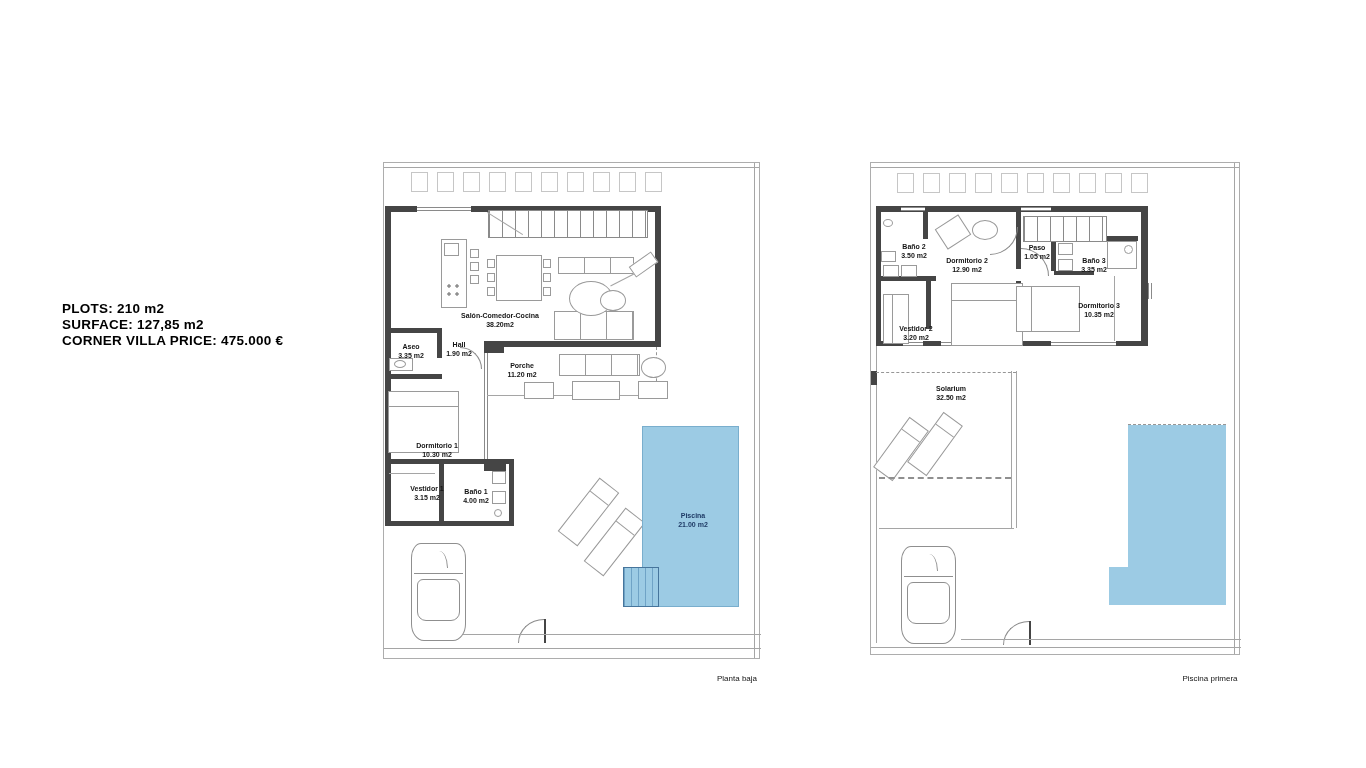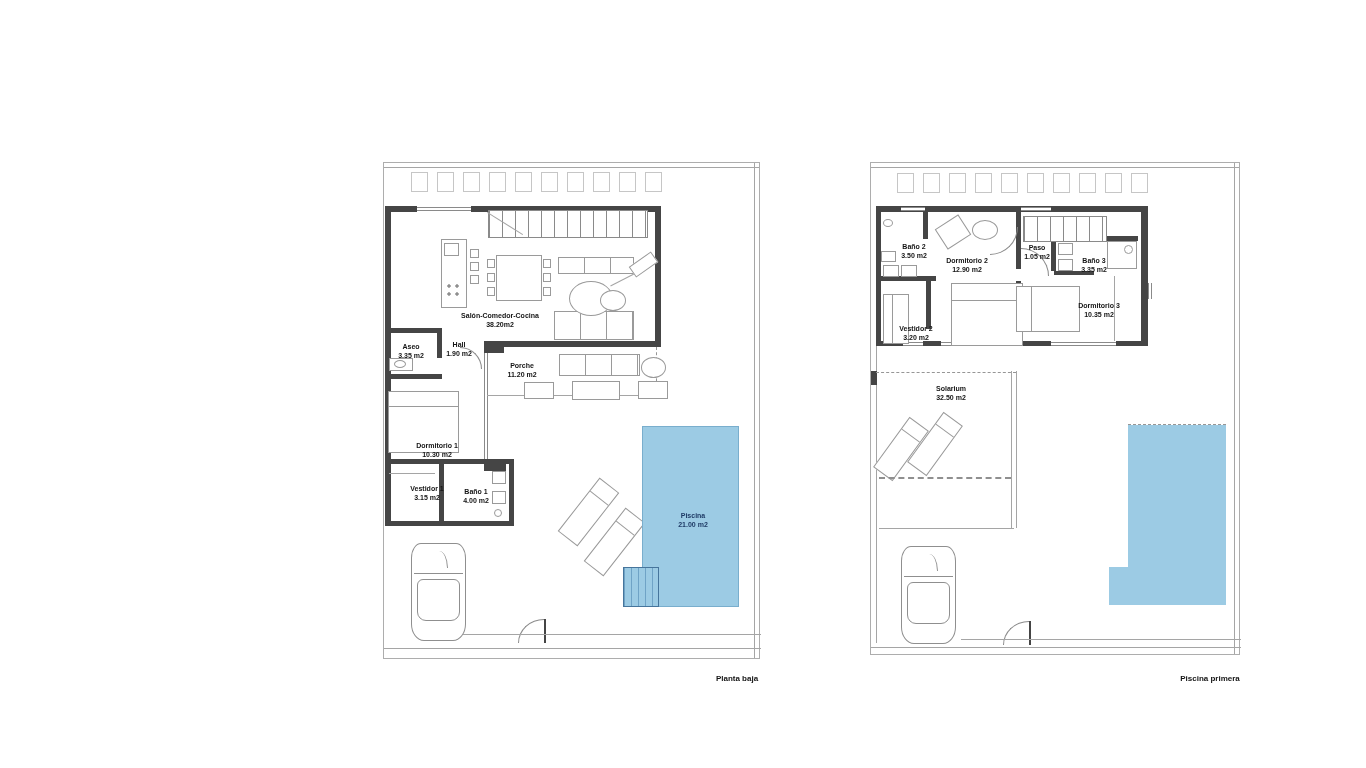--- a/index.html
+++ b/index.html
@@ -27,21 +27,21 @@
                         radial-gradient(circle at 12px 4px,#8f8f8f 1.4px,transparent 2px),
                         radial-gradient(circle at 4px 12px,#8f8f8f 1.4px,transparent 2px),
                         radial-gradient(circle at 12px 12px,#8f8f8f 1.4px,transparent 2px);}
   .pool{position:absolute;background:#9ccbe4;box-sizing:border-box;}
   .pool.bordered{border:1px solid #79aecd;}
   .pool-step{position:absolute;background-color:#9ccbe4;border:1px solid #46759c;box-sizing:border-box;
              background-image:repeating-linear-gradient(90deg,#6fa3c6 0 1px,transparent 1px 7px);}
   .rlabel{position:absolute;font-weight:bold;font-size:7px;line-height:1.35;color:#141414;
           text-align:center;transform:translateX(-50%);white-space:nowrap;}
   .rlabel.pool-label{color:#1f3b66;}
-  .caption{position:absolute;font-weight:bold;font-size:8px;color:#141414;
+  .caption{position:absolute;font-weight:normal;font-size:8px;color:#141414;
            transform:translateX(-50%);white-space:nowrap;}
   .pergola{position:absolute;display:flex;gap:9px;}
   .pergola span{width:17px;height:20px;border:1px solid #c6c6c6;box-sizing:border-box;flex:none;}
   .arc{position:absolute;box-sizing:border-box;}
   .car{position:absolute;border:1.5px solid #8f8f8f;box-sizing:border-box;
        border-radius:10px 10px 13px 13px / 15px 15px 17px 17px;background:#fff;}
   .car .cab{position:absolute;left:5px;right:5px;top:36%;height:42%;border:1px solid #8f8f8f;
             border-radius:6px 6px 9px 9px;}
   .car .axle{position:absolute;left:2px;right:2px;top:30%;border-top:1px solid #8f8f8f;}
   .car .wind{position:absolute;left:50%;top:7%;width:8px;height:17px;border-right:1.5px solid #8f8f8f;
@@ -49,20 +49,25 @@
   .lounger{position:absolute;border:1px solid #9a9a9a;background:#fff;box-sizing:border-box;}
   .lounger i{position:absolute;left:0;right:0;top:22%;border-top:1px solid #9a9a9a;display:block;}
   .line-h{position:absolute;left:0;right:0;border-top:1px solid #9a9a9a;}
   .line-v{position:absolute;top:0;bottom:0;border-left:1px solid #9a9a9a;}
 </style>
 </head>
 <body>
 
 <div id="canvas">
 
+  <div class="info">
+    <div>PLOTS: 210 m2</div>
+    <div>SURFACE: 127,85 m2</div>
+    <div>CORNER VILLA PRICE: 475.000 €</div>
+  </div>
 
   <div class="plan" style="left:383px;top:162px;width:377px;height:497px">
     <div class="ln" style="left:0;top:4px;width:375px;height:1px"></div>
     <div class="ln" style="left:370px;top:0;width:1px;height:495px"></div>
 
     <div class="pergola" style="left:27px;top:9px">
       <span></span>
         <span></span>
         <span></span>
         <span></span>

